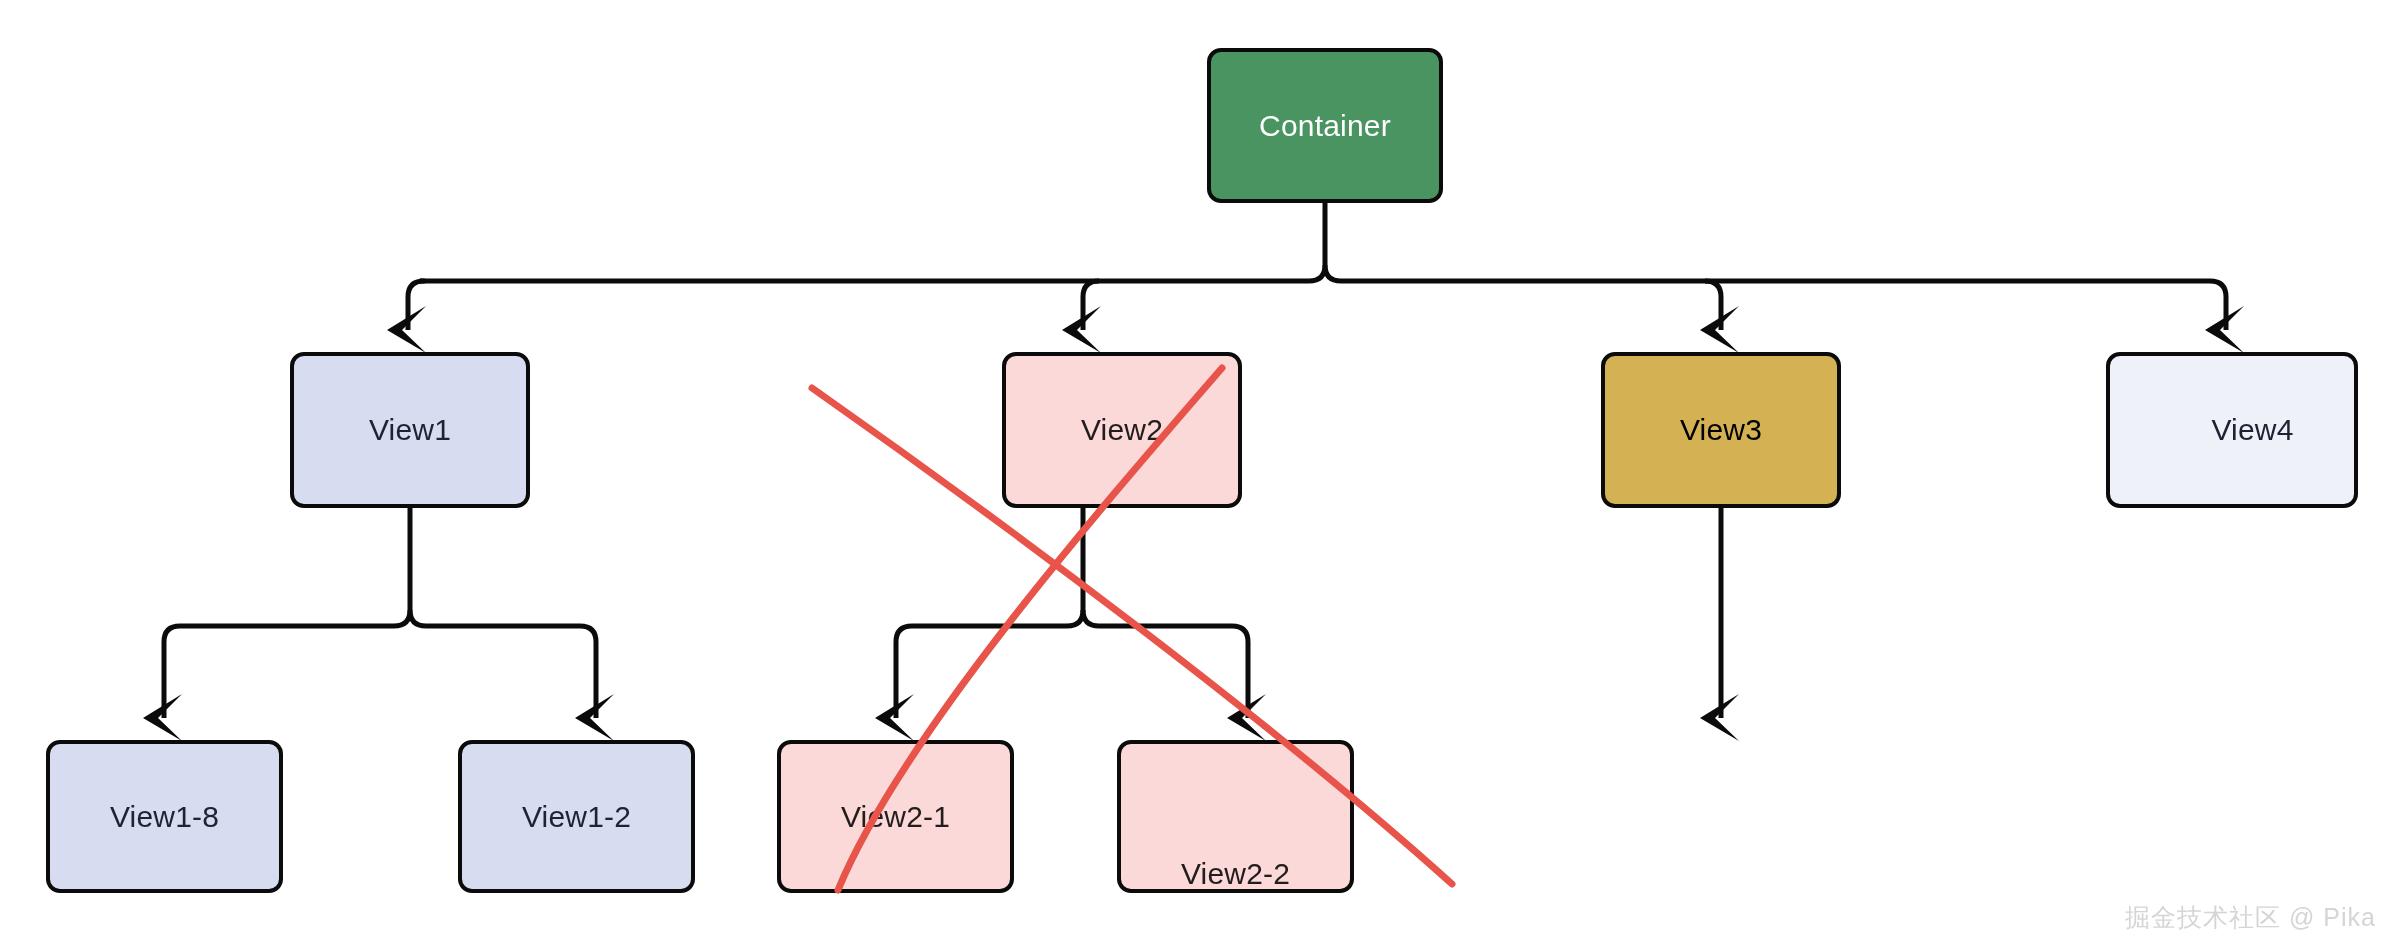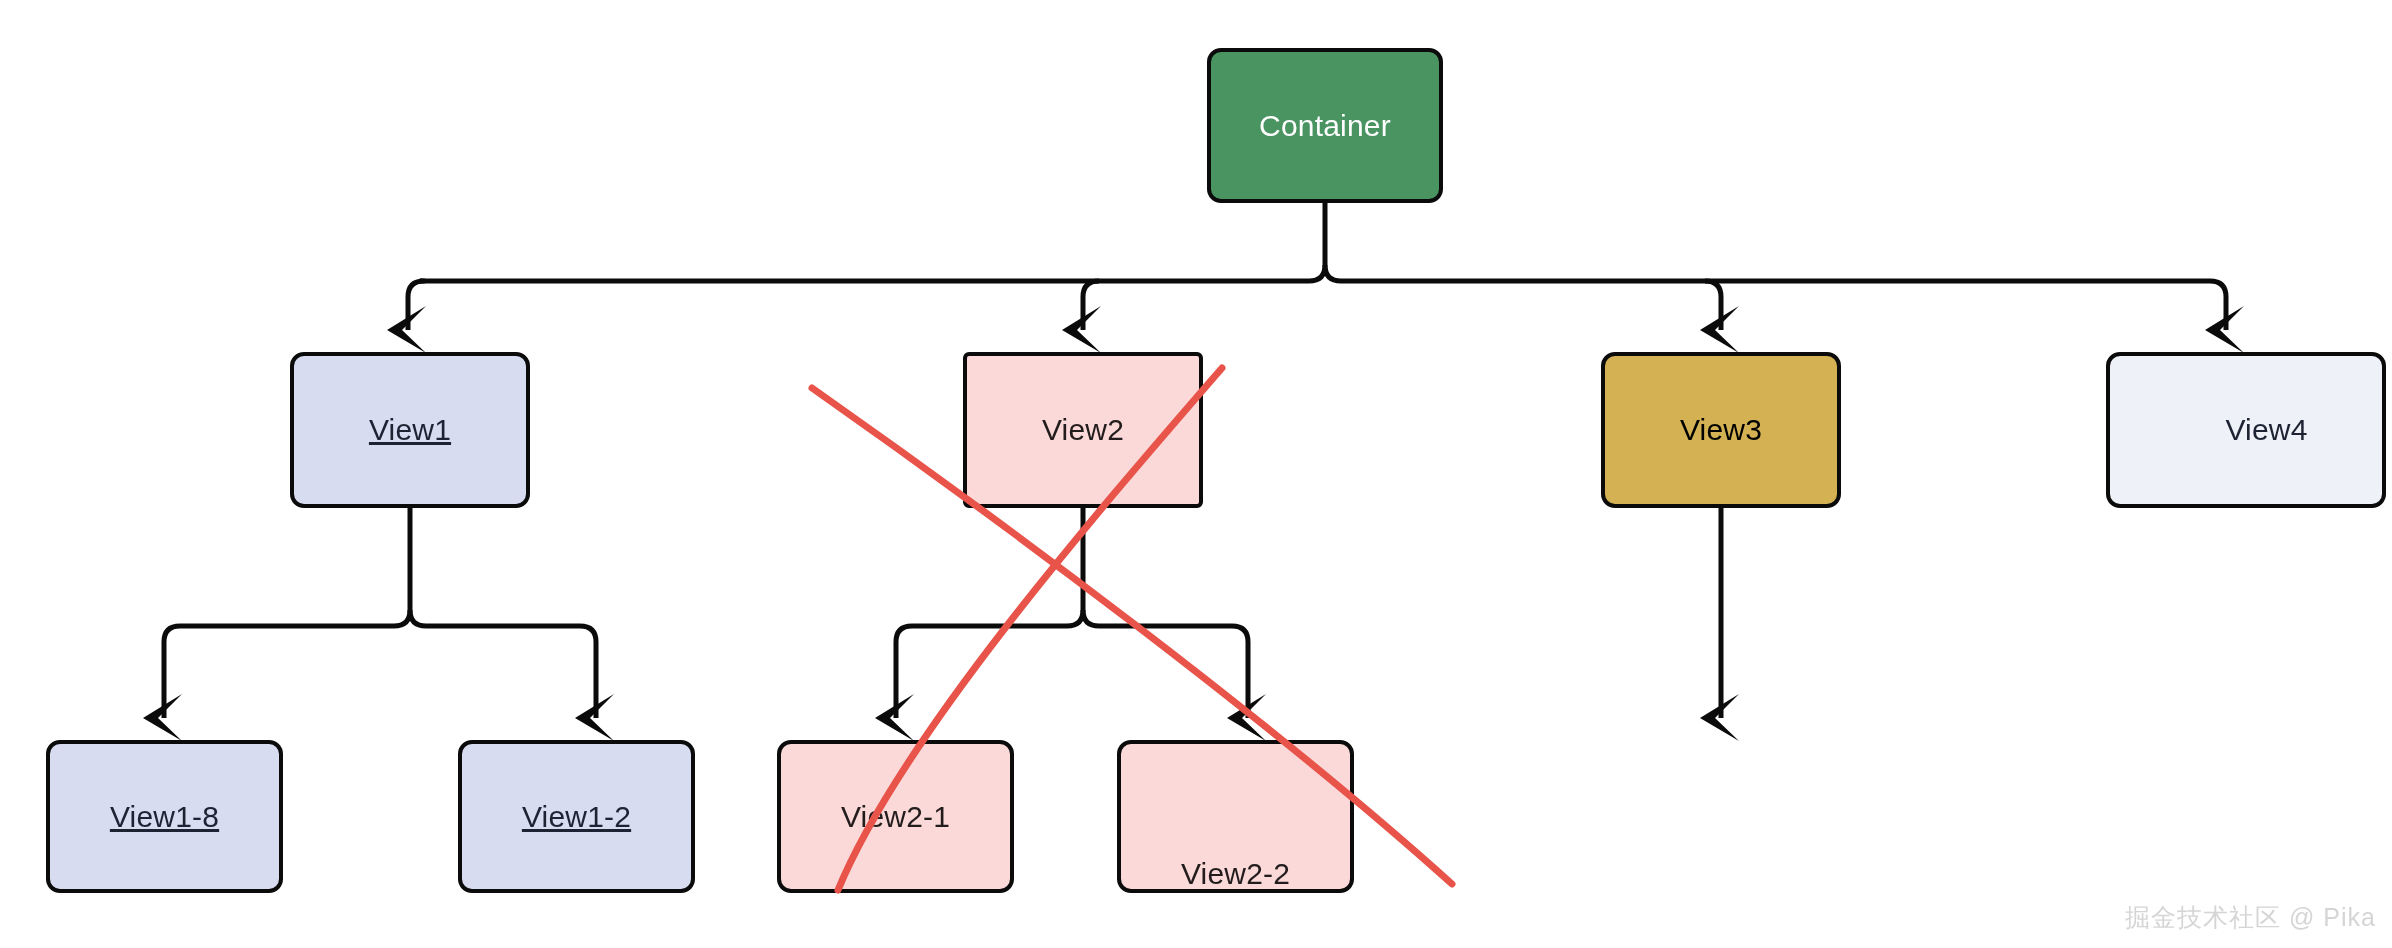--- a/index.html
+++ b/index.html
@@ -40,21 +40,21 @@
     justify-content: center;
     font-size: 30px;
     letter-spacing: 0.2px;
     line-height: 1;
     white-space: nowrap;
     user-select: none;
   }
   .node-label { display: block; }
 
   .fill-green  { background: #4a9462; color: #ffffff; }
-  .fill-violet { background: #d8dcf0; color: #1d2333; text-decoration: underline; }
+  .fill-violet { background: #d8dcf0; color: #1d2333; }
   .fill-pink   { background: #fbd9d9; color: #231c1c; }
   .fill-gold   { background: #d4b253; color: #000000; }
   .fill-ghost  { background: #eef1f7; color: #1d2333; }
 
   .watermark {
     position: absolute;
     right: 16px;
     bottom: 14px;
     font-size: 25px;
     color: #d5d5d5;
@@ -107,29 +107,29 @@
 
   <div id="node-layer">
     <div class="node fill-green" style="left:1207px; top:48px; width:236px; height:155px;">
       <span class="node-label">Container</span>
     </div>
 
     <div class="node fill-violet" style="left:290px; top:352px; width:240px; height:156px;">
       <span class="node-label">View1</span>
     </div>
 
-    <div class="node fill-pink" style="left:963px; top:352px; width:240px; height:156px;border-radius:6px;">
+    <div class="node fill-pink" style="left:1002px; top:352px; width:240px; height:156px;">
       <span class="node-label">View2</span>
     </div>
 
     <div class="node fill-gold" style="left:1601px; top:352px; width:240px; height:156px;">
       <span class="node-label">View3</span>
     </div>
 
-    <div class="node fill-ghost" style="left:2106px; top:352px; width:280px; height:156px;padding-left:41px;">
+    <div class="node fill-ghost" style="left:2106px; top:352px; width:252px; height:156px;padding-left:41px;">
       <span class="node-label">View4</span>
     </div>
 
     <div class="node fill-violet" style="left:46px; top:740px; width:237px; height:153px;">
       <span class="node-label">View1-8</span>
     </div>
 
     <div class="node fill-violet" style="left:458px; top:740px; width:237px; height:153px;">
       <span class="node-label">View1-2</span>
     </div>

